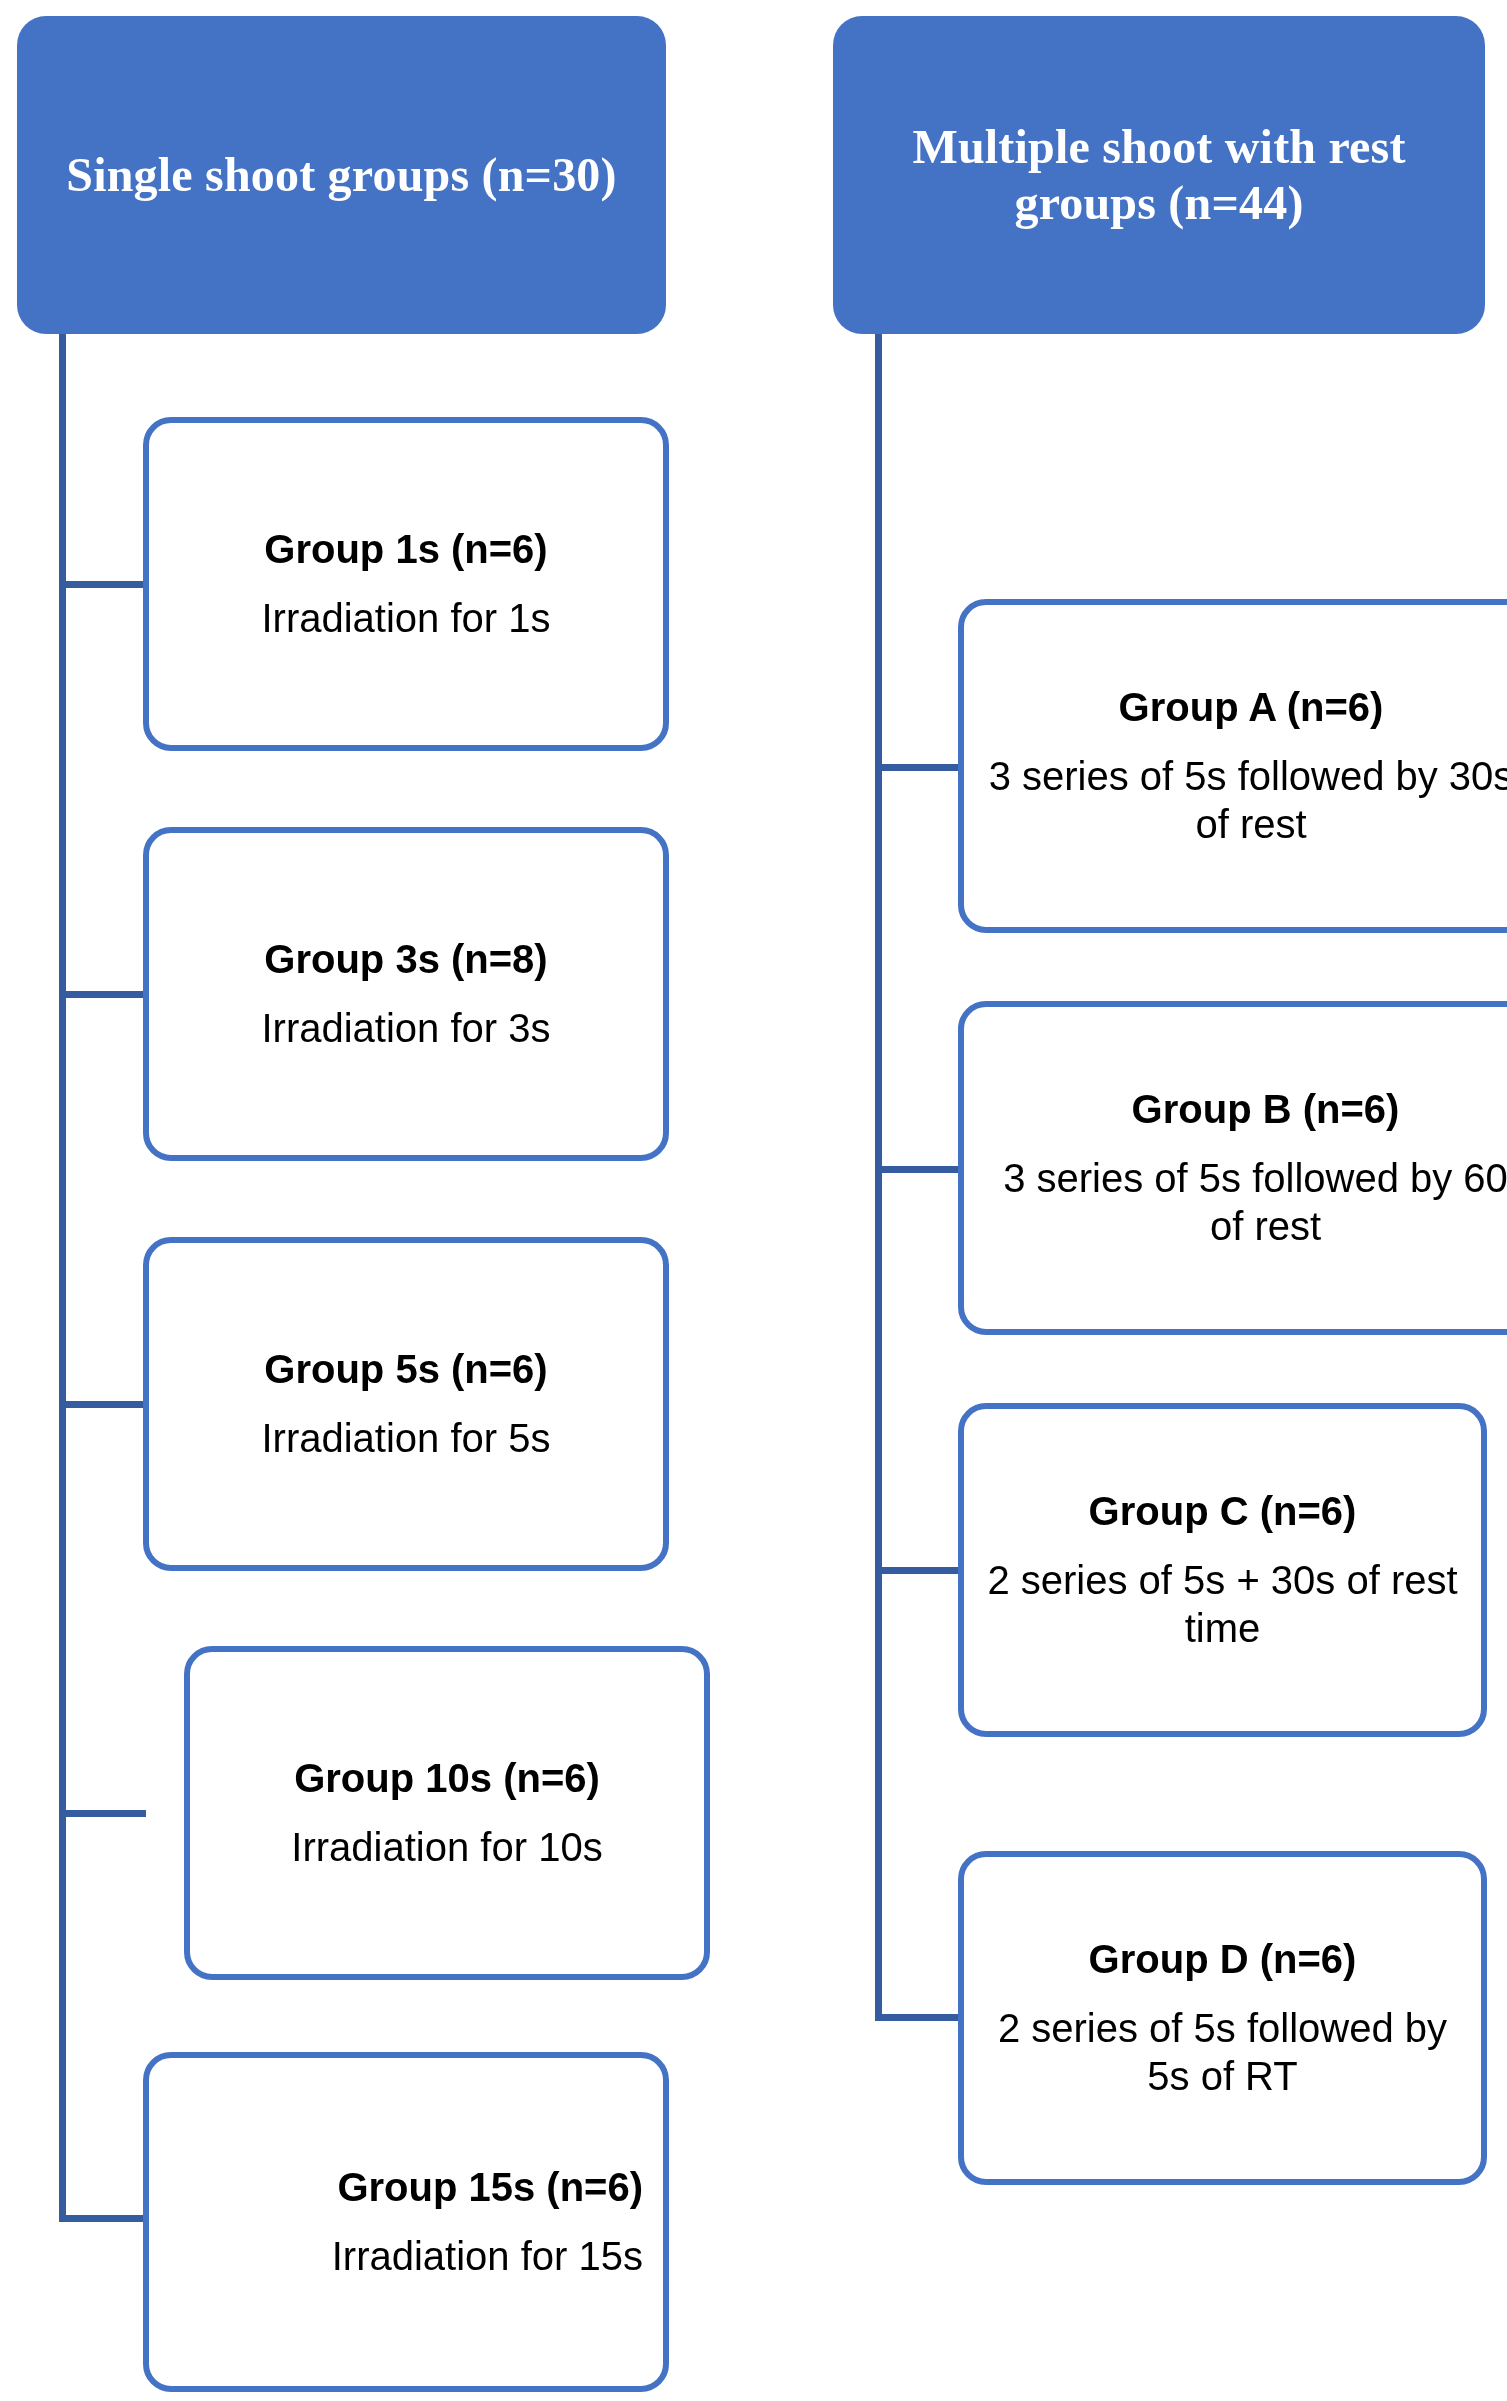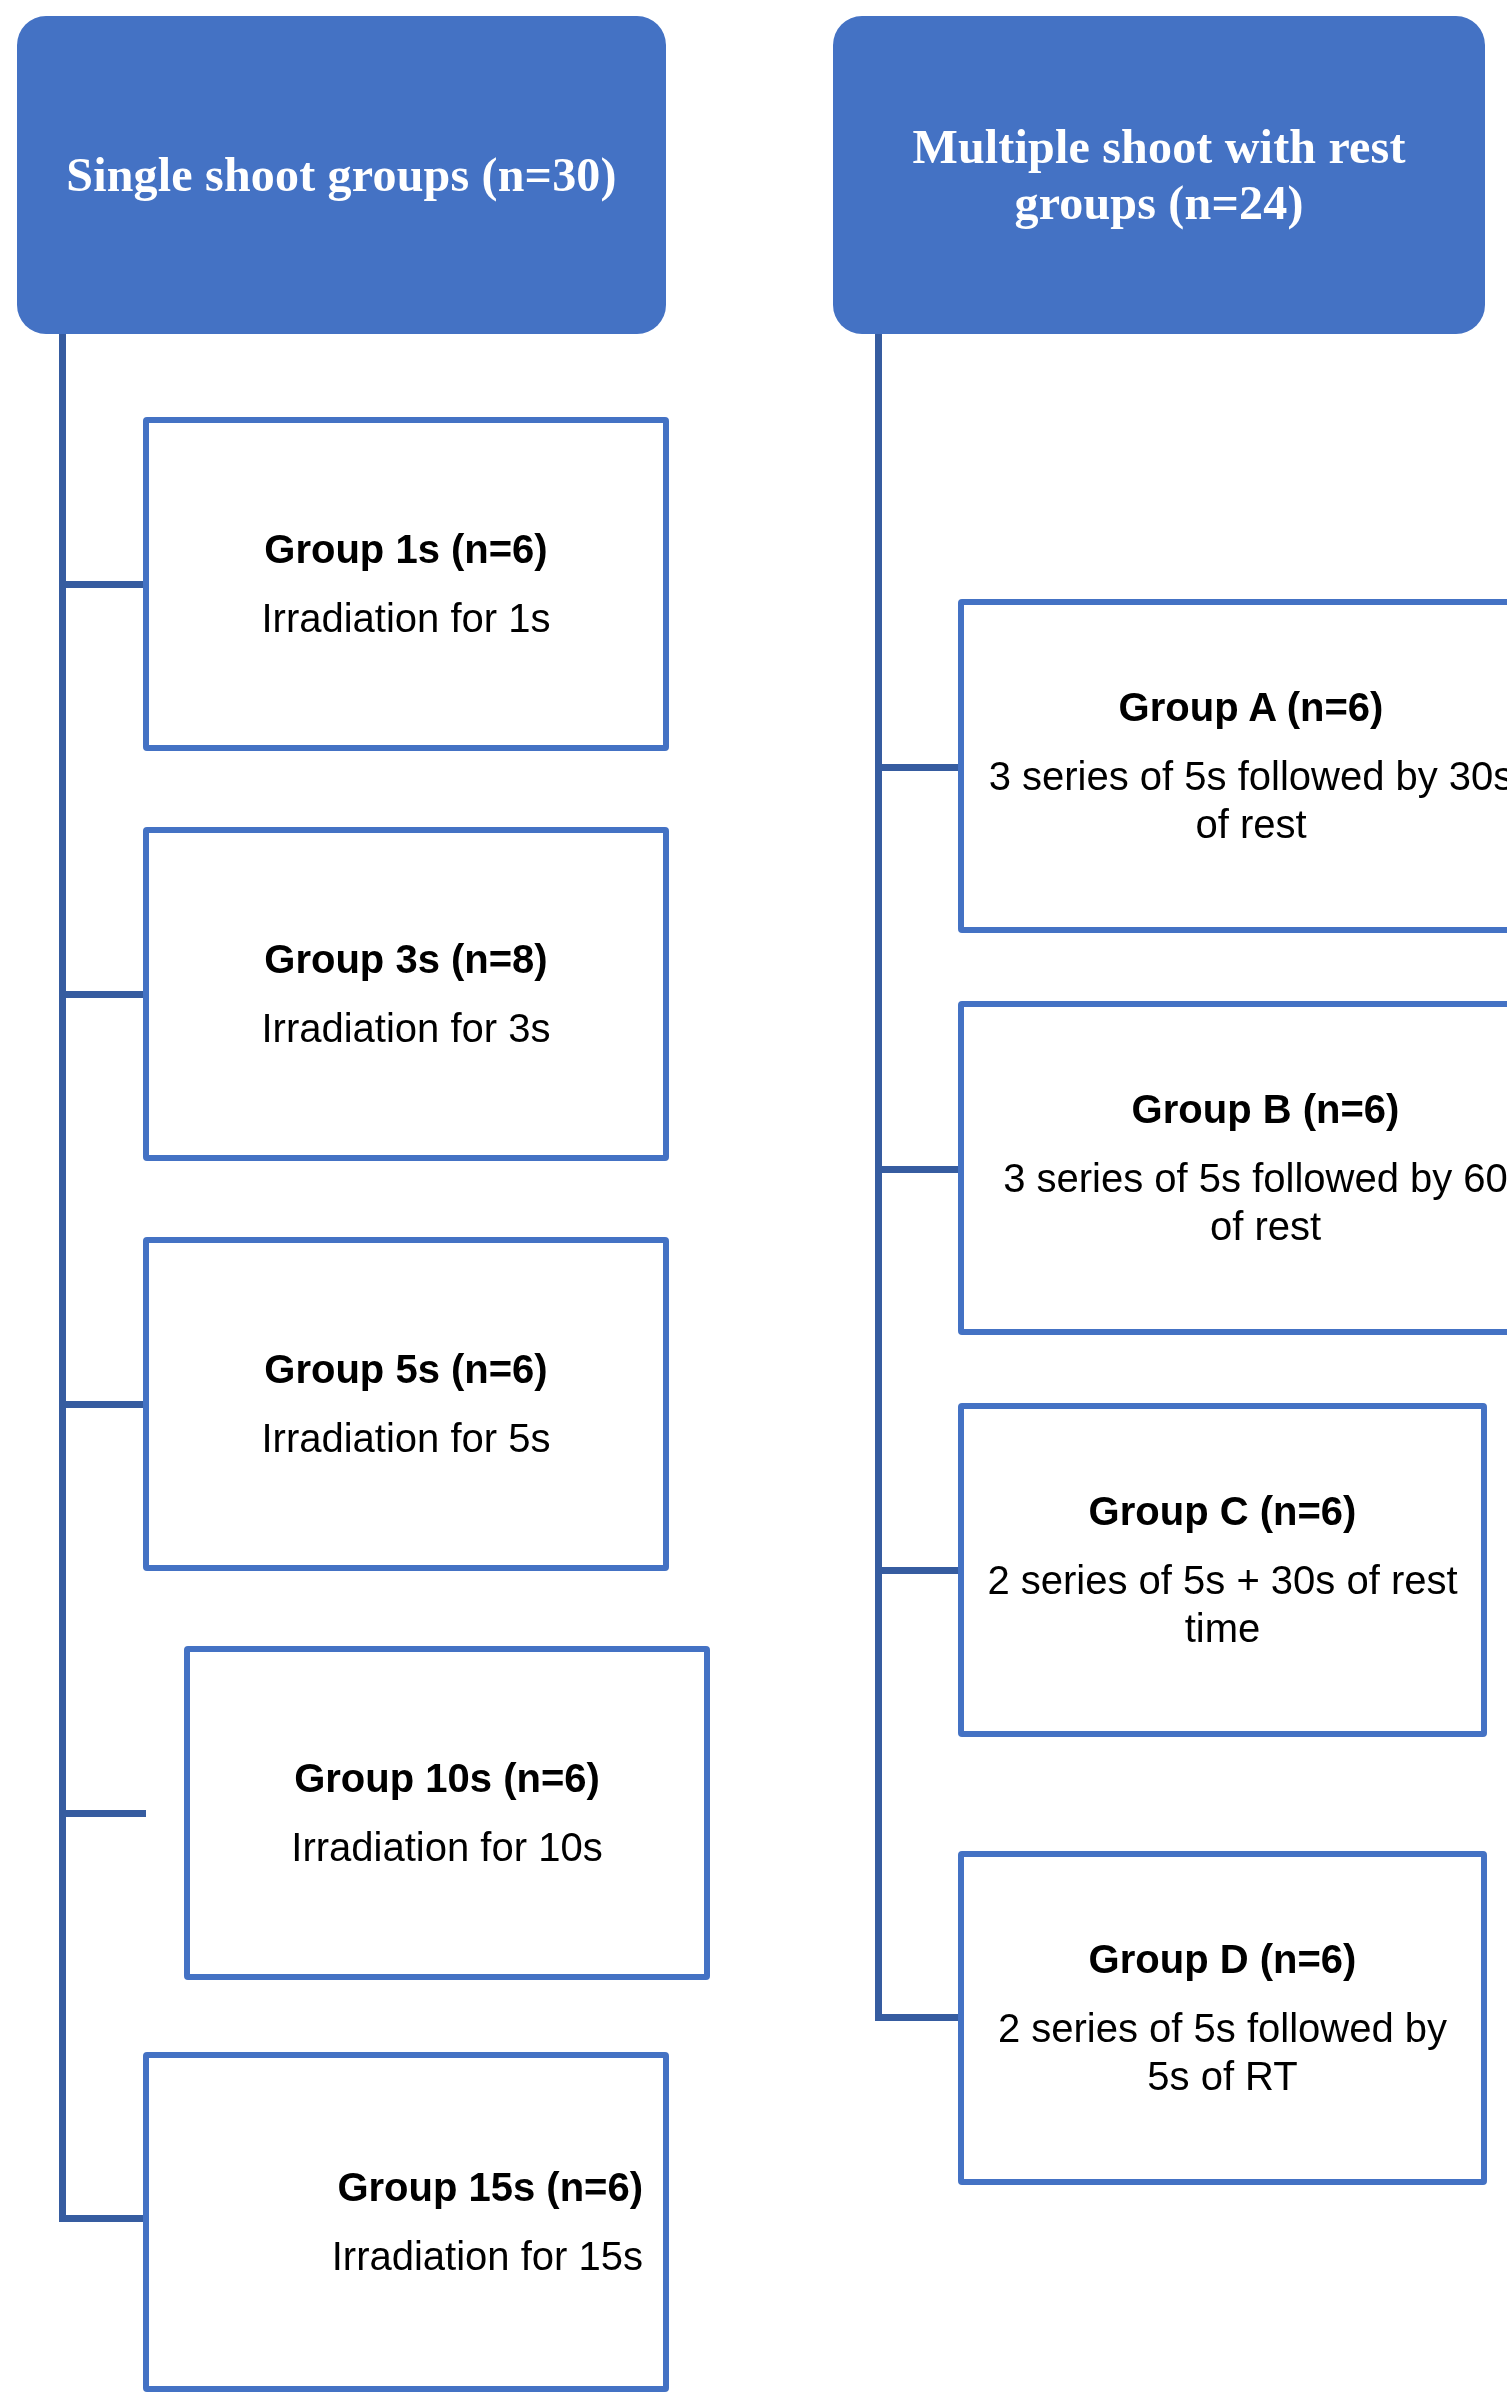--- a/index.html
+++ b/index.html
@@ -41,21 +41,21 @@
 
   #header-left  { left: 17px;   top: 15.5px; width: 649px; height: 318px; }
   #header-right { left: 833px; top: 15.5px; width: 652px; height: 318px; }
 
   
   .child-box {
     position: absolute;
     box-sizing: border-box;
     background: #ffffff;
     border: 6.2px solid #4472C4;
-    border-radius: 4px;
+    border-radius: 28px;
     display: flex;
     flex-direction: column;
     align-items: center;
     justify-content: center;
     text-align: center;
     padding: 7.7px 20px;
   }
   .child-title {
     font-family: "Liberation Sans", sans-serif;
     font-weight: bold;
@@ -128,21 +128,21 @@
   </div>
 
   <div class="trunk" style="left:875px; top:334px; height:1685px;"></div>
 
   <div class="stub" style="left:875px; top:764px; width:87px;"></div>
   <div class="stub" style="left:875px; top:1166px; width:87px;"></div>
   <div class="stub" style="left:875px; top:1567px; width:87px;"></div>
   <div class="stub" style="left:875px; top:2014px; width:87px;"></div>
 
   <div class="header-box" id="header-right">
-    <div class="header-label">Multiple shoot with rest groups (n=24)</div>
+    <div class="header-label">Multiple shoot with rest groups (n=44)</div>
   </div>
 
   <div class="child-box" style="left:958px; top:599px; width:586px; height:334px;">
     <div class="child-title">Group A (n=6)</div>
     <div class="child-desc">3 series of 5s followed by 30s of rest</div>
   </div>
 
   <div class="child-box" style="left:958px; top:1001px; width:615px; height:334px;">
     <div class="child-title">Group B (n=6)</div>
     <div class="child-desc">3 series of 5s followed by 60s of rest</div>

